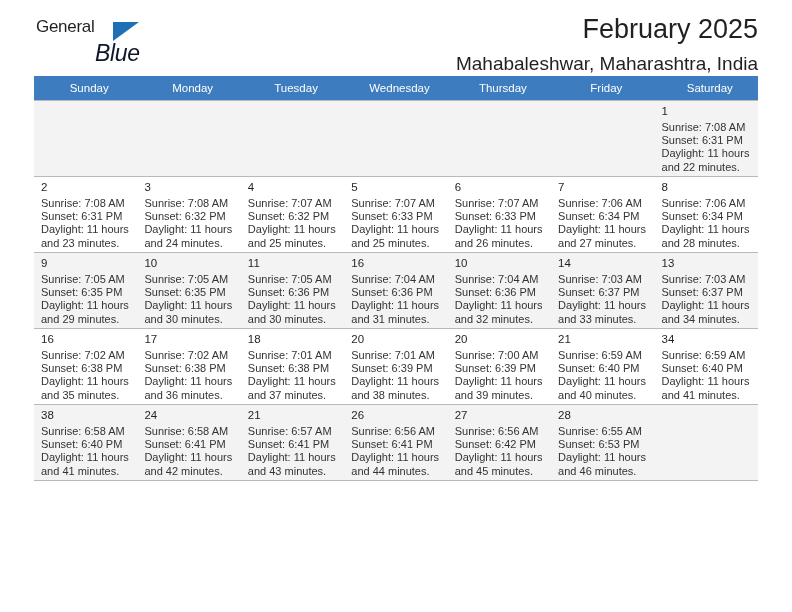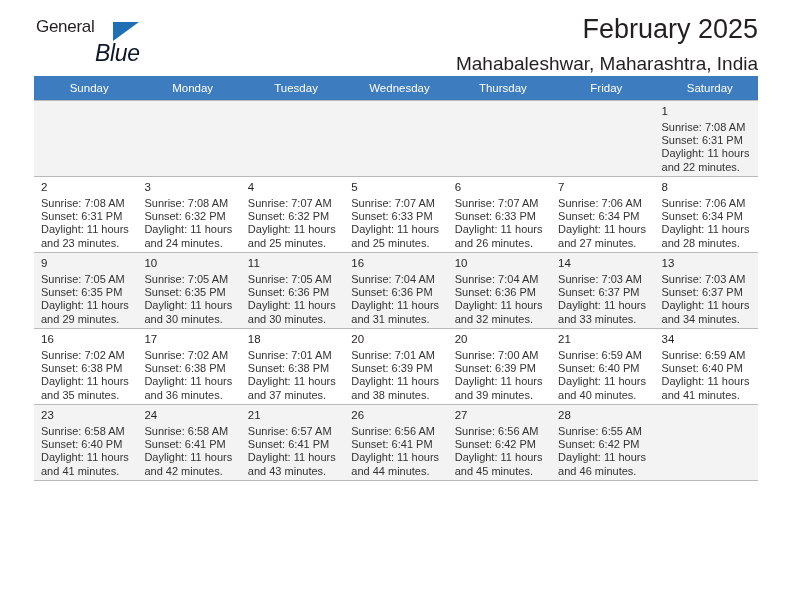--- a/index.html
+++ b/index.html
@@ -400,21 +400,21 @@
               <div class="dayinfo">Sunrise: 6:59 AM
 Sunset: 6:40 PM
 Daylight: 11 hours
 and 41 minutes.</div>
             </div>
           </td>
         </tr>
         <tr class="shaded">
           <td>
             <div class="cell-inner">
-              <div class="daynum">23</div>
+              <div class="daynum">38</div>
               <div class="dayinfo">Sunrise: 6:58 AM
 Sunset: 6:40 PM
 Daylight: 11 hours
 and 41 minutes.</div>
             </div>
           </td>
           <td>
             <div class="cell-inner">
               <div class="daynum">24</div>
               <div class="dayinfo">Sunrise: 6:58 AM
@@ -447,21 +447,21 @@
               <div class="dayinfo">Sunrise: 6:56 AM
 Sunset: 6:42 PM
 Daylight: 11 hours
 and 45 minutes.</div>
             </div>
           </td>
           <td>
             <div class="cell-inner">
               <div class="daynum">28</div>
               <div class="dayinfo">Sunrise: 6:55 AM
-Sunset: 6:42 PM
+Sunset: 6:53 PM
 Daylight: 11 hours
 and 46 minutes.</div>
             </div>
           </td>
           <td class="cell-empty">
             <div class="cell-inner">
               <div class="daynum"></div>
               <div class="dayinfo"></div>
             </div>
           </td>

